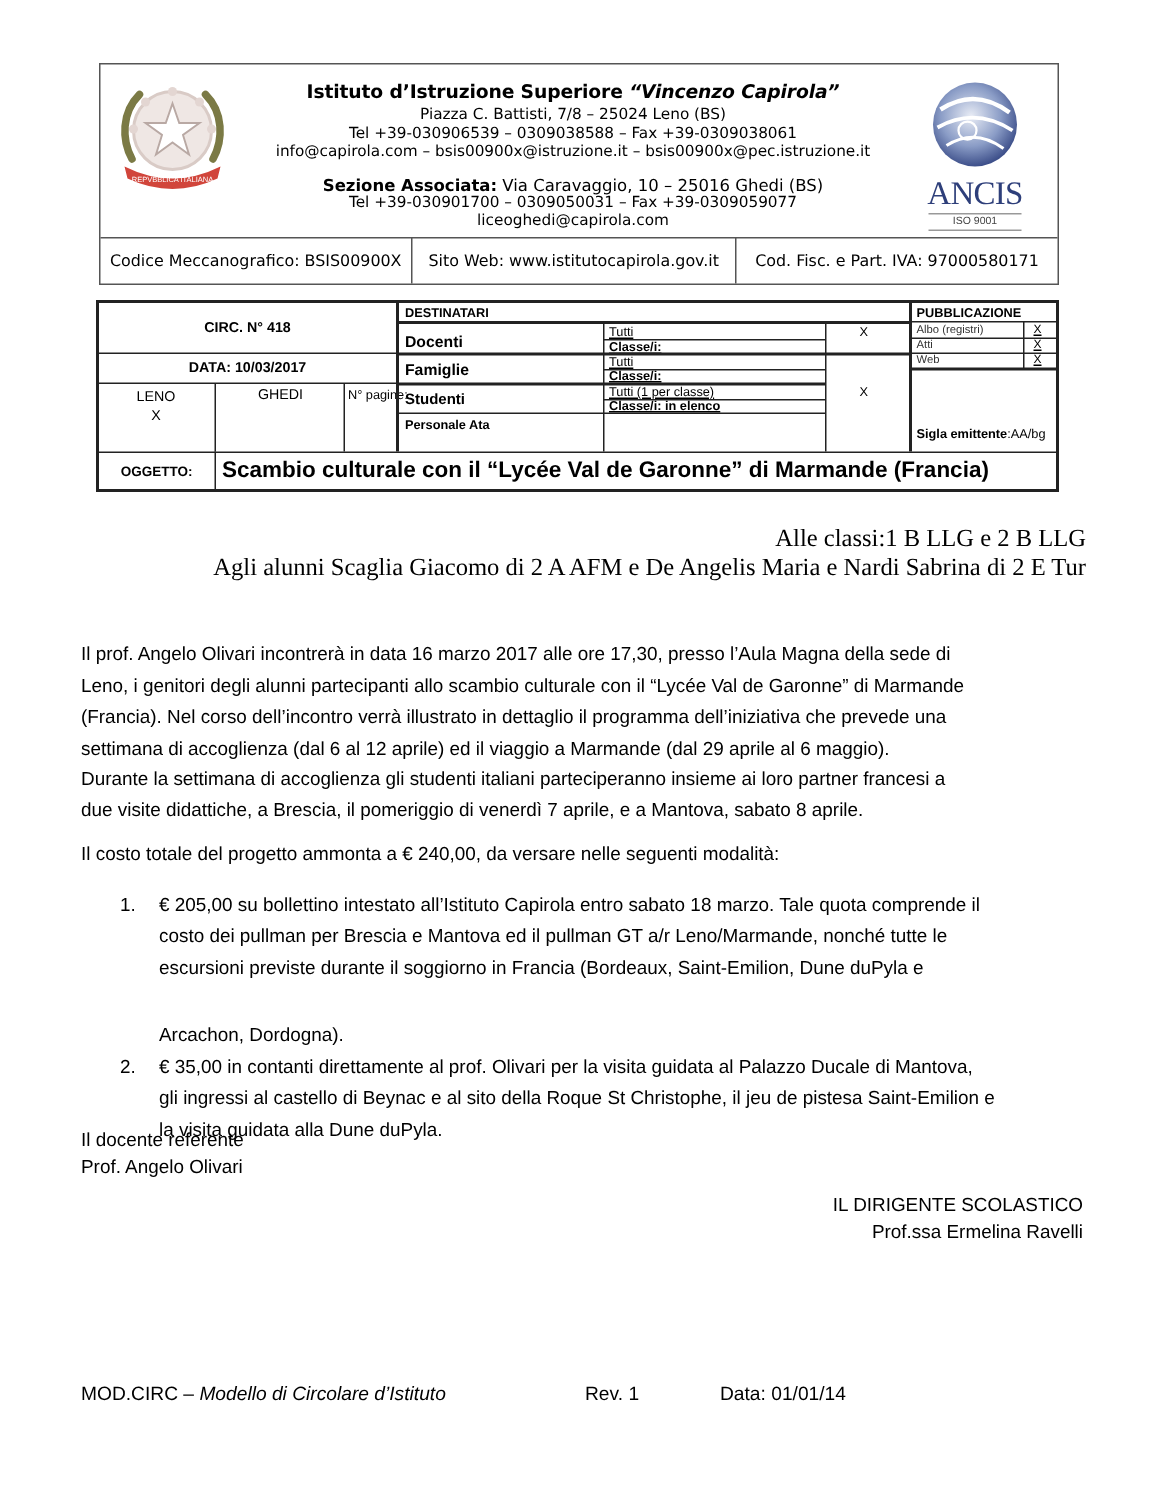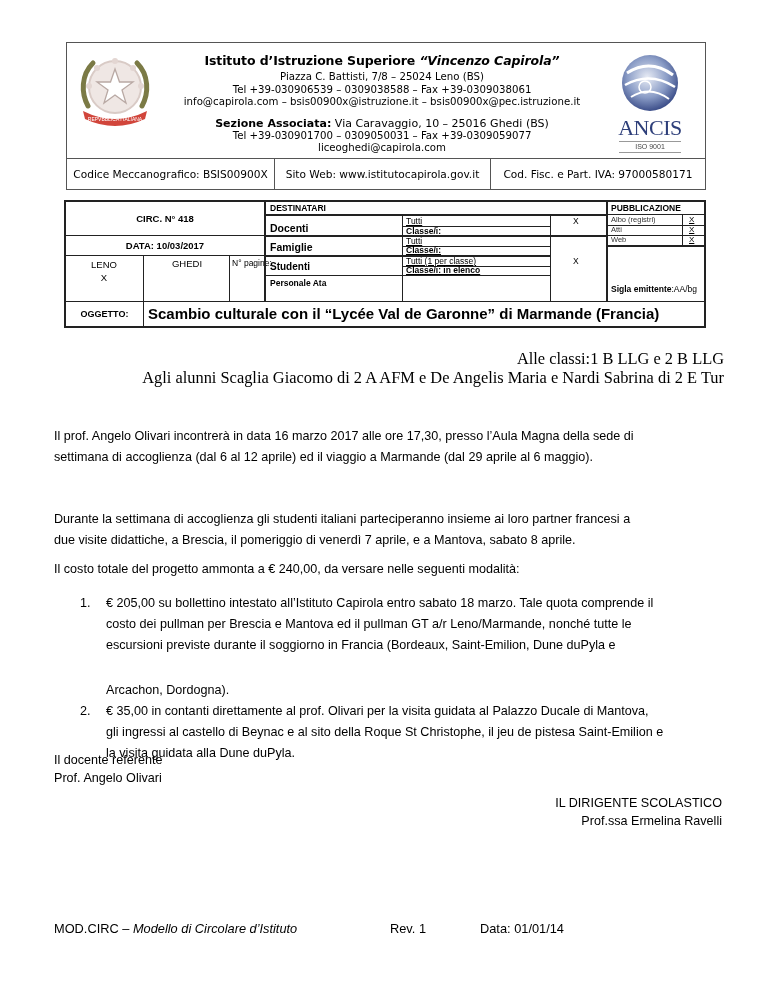--- a/index.html
+++ b/index.html
@@ -185,20 +185,22 @@
   <div class="abs oggetto-txt" style="left:82px;top:102px;line-height:20px;">Scambio culturale con il “Lycée Val de Garonne” di Marmande (Francia)</div>
 </div>
 
 <div class="recips">
   <div>Alle classi:1 B LLG e 2 B LLG</div>
   <div>Agli alunni Scaglia Giacomo di 2 A AFM e De Angelis Maria e Nardi Sabrina di 2 E Tur</div>
 </div>
 
 <div class="para" style="top:426px;">
   <span class="line">Il prof. Angelo Olivari incontrerà in data 16 marzo 2017 alle ore 17,30, presso l’Aula Magna della sede di</span>
+  <span class="line">Leno,  i genitori degli alunni partecipanti allo scambio culturale con il “Lycée Val de Garonne” di Marmande</span>
+  <span class="line">(Francia). Nel corso dell’incontro verrà illustrato in dettaglio il programma dell’iniziativa che prevede una</span>
   <span class="line" style="text-align:left;">settimana di accoglienza (dal 6 al 12 aprile) ed il viaggio a Marmande (dal 29 aprile al 6 maggio).</span>
 </div>
 
 <div class="para" style="top:509px;">
   <span class="line">Durante la settimana di accoglienza gli studenti italiani parteciperanno insieme ai loro partner francesi a</span>
   <span class="line" style="text-align:left;">due visite didattiche, a Brescia, il pomeriggio di venerdì 7 aprile, e a Mantova, sabato 8 aprile.</span>
 </div>
 
 <div class="para" style="top:559px;">
   <span class="line" style="text-align:left;">Il costo totale del progetto ammonta a € 240,00, da versare nelle seguenti modalità:</span>

